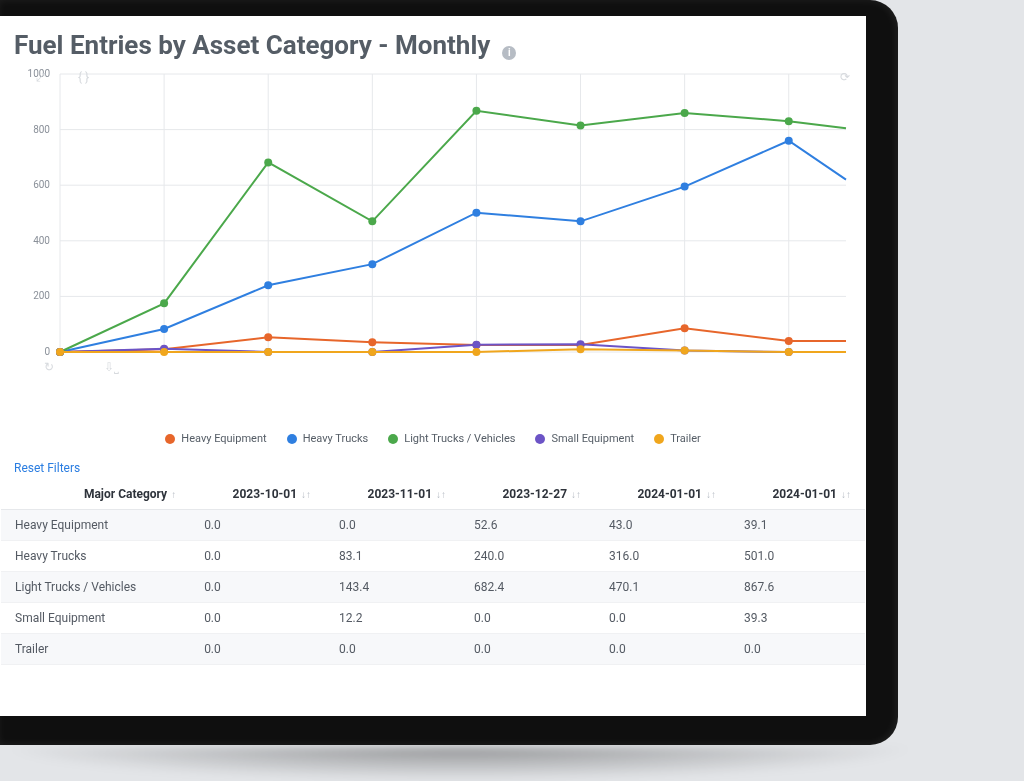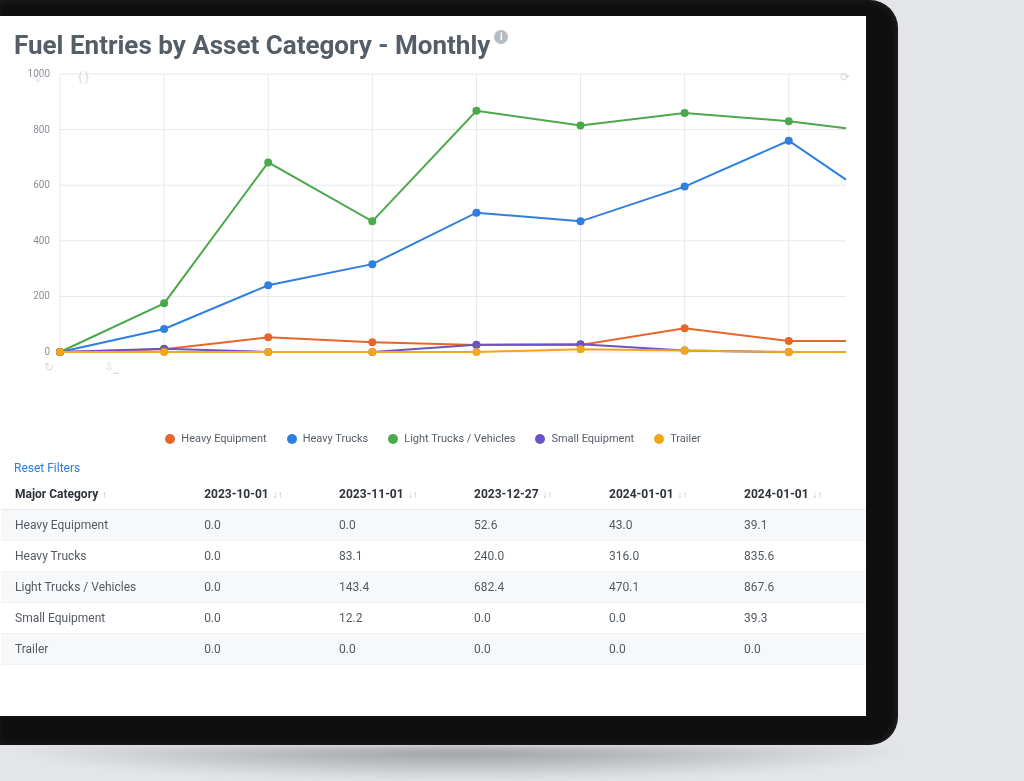--- a/index.html
+++ b/index.html
@@ -1,34 +1,34 @@
 <!DOCTYPE html>
 <html><head>
 <meta charset="utf-8">
 <style>
   html,body{margin:0;padding:0;font-family:-apple-system,BlinkMacSystemFont,"Segoe UI",Roboto,Helvetica,Arial,sans-serif;background:#fff;color:#323a45}
   .viewport{width:1024px;height:781px;position:relative;overflow:hidden;background:#e3e5e8}
   .laptop-frame{position:absolute;left:0;top:0;width:898px;height:745px;background:#0f0f0f;border-radius:0 28px 28px 0;box-shadow:inset -2px 0 8px rgba(255,255,255,.08)}
   .laptop-screen{position:absolute;left:0;top:16px;width:866px;height:700px;background:#fff;overflow:hidden}
   .laptop-shadow{position:absolute;left:0;bottom:0;width:920px;height:34px;background:radial-gradient(ellipse at 50% 0,rgba(0,0,0,.35),rgba(0,0,0,.05) 60%,transparent 70%);filter:blur(4px)}
-  .title{font-size:26px;font-weight:700;color:#555d66;padding:14px 0 6px 14px;display:flex;align-items:flex-start;gap:4px}
+  .title{font-size:26px;font-weight:700;color:#555d66;padding:14px 0 6px 14px;display:flex;align-items:flex-end;gap:12px}
   .info-icon{width:14px;height:14px;border-radius:50%;background:#b6bcc4;color:#fff;font-size:10px;line-height:14px;text-align:center;font-weight:700}
   .chart-wrap{position:relative;margin:0 10px 4px 10px;height:360px}
   .chart-svg{width:100%;height:100%;display:block}
   .y-tick text,.x-tick text{font-size:10px;fill:#8a9099}
   .x-tick text{writing-mode:vertical-rl;transform:rotate(180deg)}
   .grid line{stroke:#e6e8eb;stroke-width:1}
   .series path.line{fill:none;stroke-width:2}
   .series circle{r:4}
   .legend{display:flex;gap:20px;justify-content:center;padding:2px 0 6px 0;font-size:11px;color:#555d66}
   .legend-item{display:flex;align-items:center;gap:6px}
   .legend-swatch{width:10px;height:10px;border-radius:50%}
   .reset{color:#2a7de1;font-size:12px;padding:10px 14px 4px 14px;display:inline-block;cursor:pointer}
   table{width:calc(100% - 2px);border-collapse:collapse;font-size:12px;color:#545a63;margin:0 1px}
-  th{font-weight:700;color:#2e333b;text-align:left;padding:8px 14px;border-bottom:1px solid #e6e8eb;font-size:12px}
+  th{font-weight:700;color:#2e333b;text-align:right;padding:8px 14px;border-bottom:1px solid #e6e8eb;font-size:12px}
   td{padding:8px 14px;border-bottom:1px solid #f0f1f3}
   tbody tr:nth-child(odd){background:#f7f8fa}
   .sort-icon{color:#b6bcc4;font-size:10px;margin-left:4px}
   .corner-icon{position:absolute;color:#d7dade;font-size:12px}
 </style>
 </head>
 <body>
 <div class="viewport">
   <div class="laptop-shadow"></div>
   <div class="laptop-frame">
@@ -232,21 +232,21 @@
               <td>52.6</td>
               <td>43.0</td>
               <td>39.1</td>
             </tr>
             <tr>
               <td>Heavy Trucks</td>
               <td>0.0</td>
               <td>83.1</td>
               <td>240.0</td>
               <td>316.0</td>
-              <td>835.6</td>
+              <td>501.0</td>
             </tr>
             <tr>
               <td>Light Trucks / Vehicles</td>
               <td>0.0</td>
               <td>143.4</td>
               <td>682.4</td>
               <td>470.1</td>
               <td>867.6</td>
             </tr>
             <tr>

